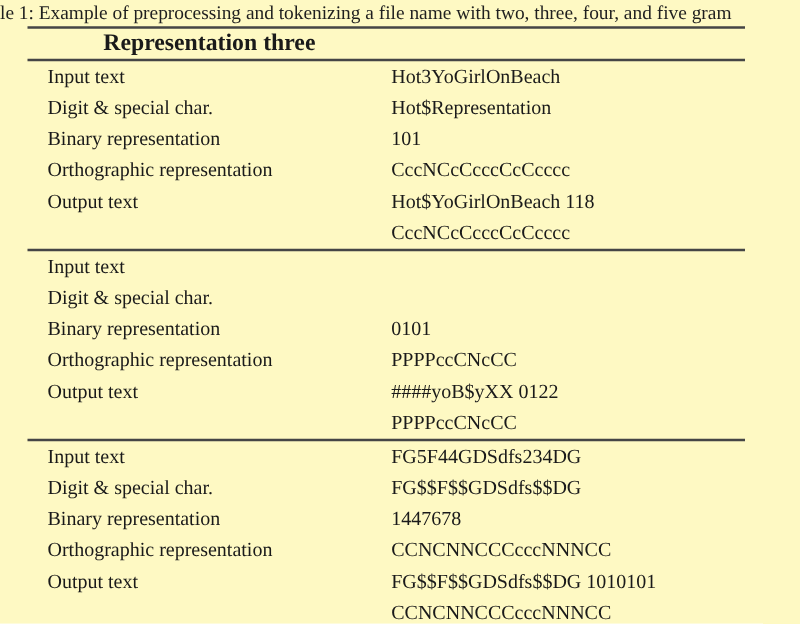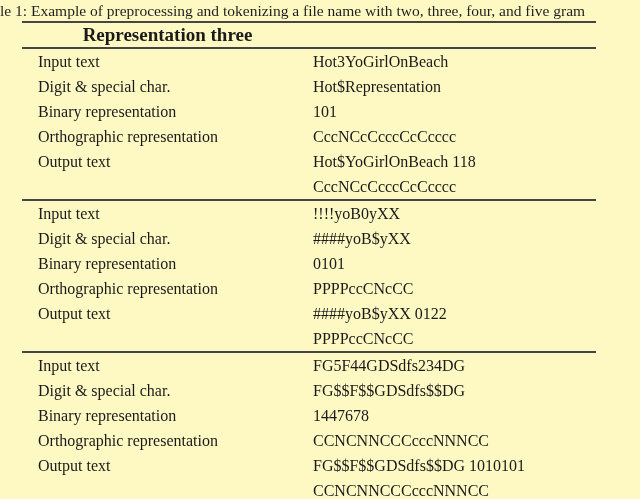--- a/index.html
+++ b/index.html
@@ -96,29 +96,23 @@
           <span class="line">CccNCcCcccCcCcccc</span>
         </div>
       </div>
     </div>
 
     <div class="rule"></div>
 
     <div class="section">
       <div class="row">
         <div class="cell lbl">Input text</div>
-        <div class="cell val">
-          <span class="line">!!!!yoB0yXX</span>
-        </div>
       </div>
       <div class="row">
         <div class="cell lbl">Digit &amp; special char.</div>
-        <div class="cell val">
-          <span class="line">####yoB$yXX</span>
-        </div>
       </div>
       <div class="row">
         <div class="cell lbl">Binary representation</div>
         <div class="cell val">
           <span class="line">0101</span>
         </div>
       </div>
       <div class="row">
         <div class="cell lbl">Orthographic representation</div>
         <div class="cell val">

